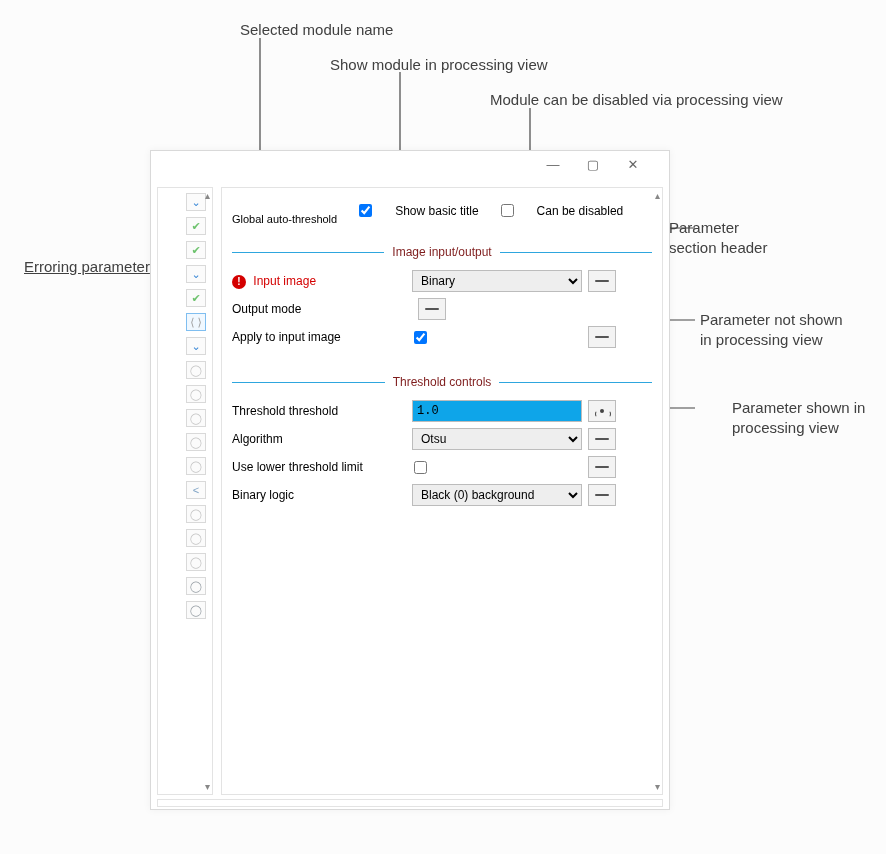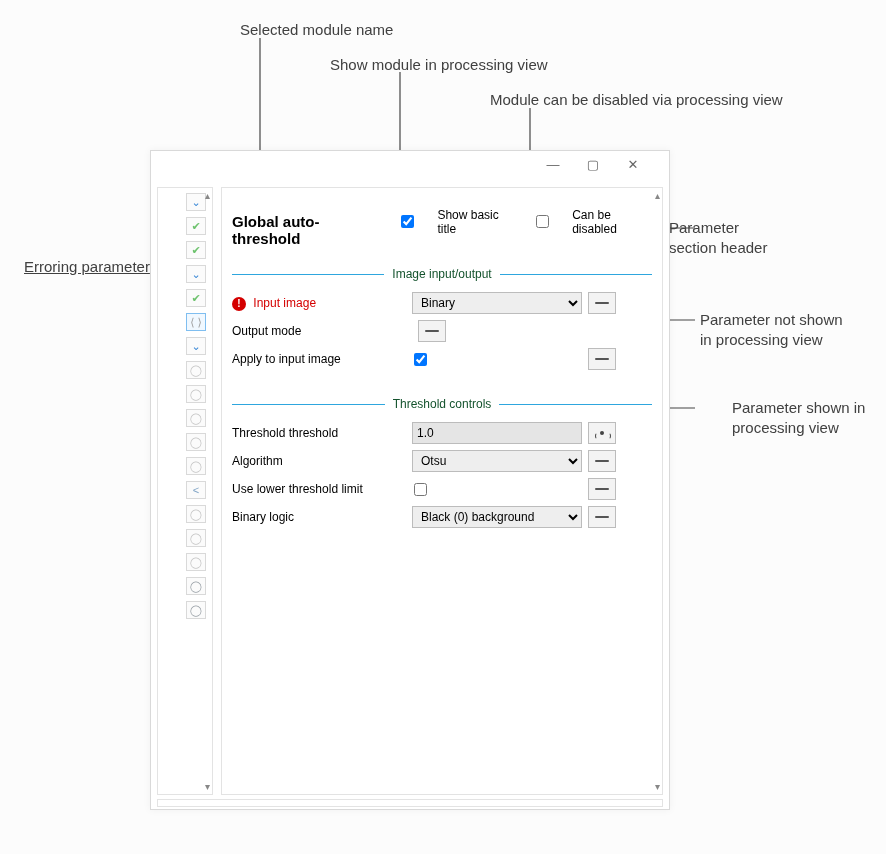--- a/index.html
+++ b/index.html
@@ -113,36 +113,36 @@
   .mainpanel .vscroll-dn {
     position:absolute; right:2px; bottom:2px; font-size:10px; color:#888;
   }
   .header-row {
     display: flex;
     align-items: center;
     gap: 18px;
     padding-bottom: 10px;
   }
   .module-name {
-    font-weight: 700;
-    font-size: 15px;
+    font-weight: 400;
+    font-size: 11px;
     margin-top: 17px;
   }
   .chk {
     display:inline-flex; align-items:center; gap:20px;
   }
   .chk input { width:13px; height:13px; }
   .section-divider {
     display:flex; align-items:center; gap:8px; margin: 10px 0 8px 0;
   }
   .section-divider .line {
     flex: 1; height: 1px; background:#2ea6de;
   }
   .section-divider .label {
-    color:#14532d; font-size:12px; white-space:nowrap;
+    color:#7f1d1d; font-size:12px; white-space:nowrap;
   }
   .param-row {
     display:flex; align-items:center;
     height: 28px;
   }
   .param-row .plabel {
     flex: 0 0 180px;
   }
   .param-row .plabel.error {
     color:#d40000;
@@ -160,21 +160,22 @@
   .param-row .pcontrol select,
   .param-row .pcontrol input[type=text] {
     width: 100%;
     height: 22px;
     border:1px solid #bcbcbc;
     background:#eee;
     font-size:12px;
     padding: 0 4px;
   }
   .param-row .pcontrol input[type=text] {
-    background:#e5e5e5;
+    background:#0ea5e9;
+    font-family:Liberation Mono, monospace;
   }
   .param-row .pvis {
     flex:0 0 28px;
     margin-left: 6px;
     height:22px;
     border:1px solid #bcbcbc;
     background:#f3f3f3;
     display:flex;align-items:center;justify-content:center;
     cursor:pointer;
   }

